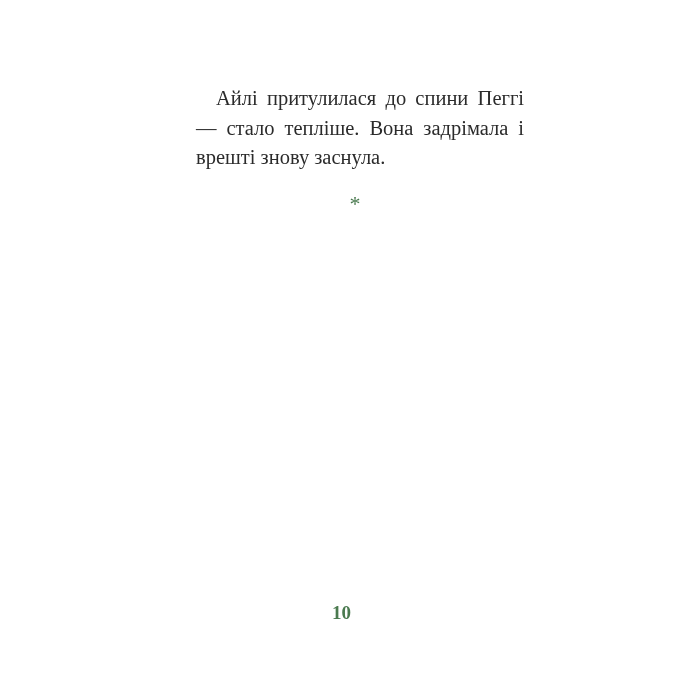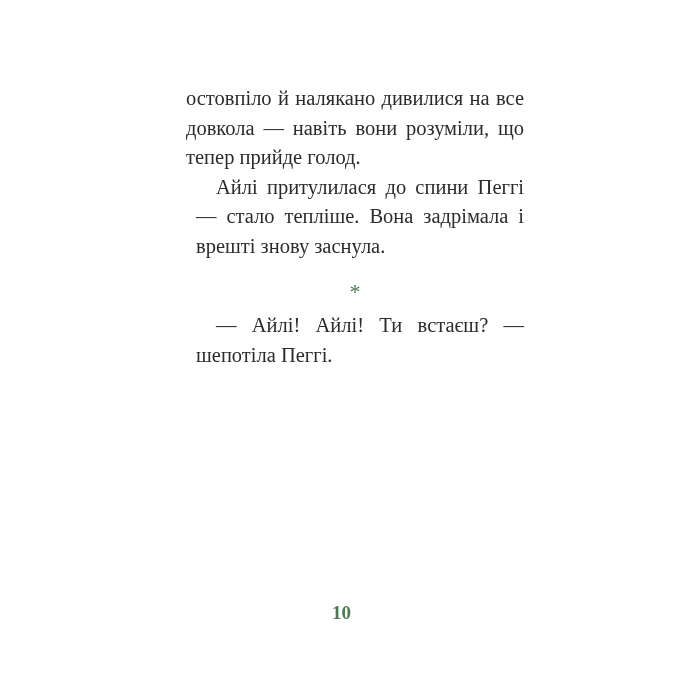--- a/index.html
+++ b/index.html
@@ -50,21 +50,19 @@
     font-family: "Liberation Serif", "DejaVu Serif", serif;
     font-weight: bold;
     font-size: 19px;
     color: #4a7a4f;
   }
 </style>
 </head>
 <body>
 
 <div class="page">
-  <p class="para">остовпіло й налякано дивилися на все довкола — навіть вони розуміли, що тепер прийде голод.</p>
   <p class="para indent">Айлі притулилася до спини Пеггі — стало тепліше. Вона задрімала і врешті знову заснула.</p>
 
   <div class="separator">*</div>
 
-  <p class="para indent">— Айлі! Айлі! Ти встаєш? — шепотіла Пеггі.</p>
 </div>
 
 <div class="page-number">10</div>
 
 </body></html>

